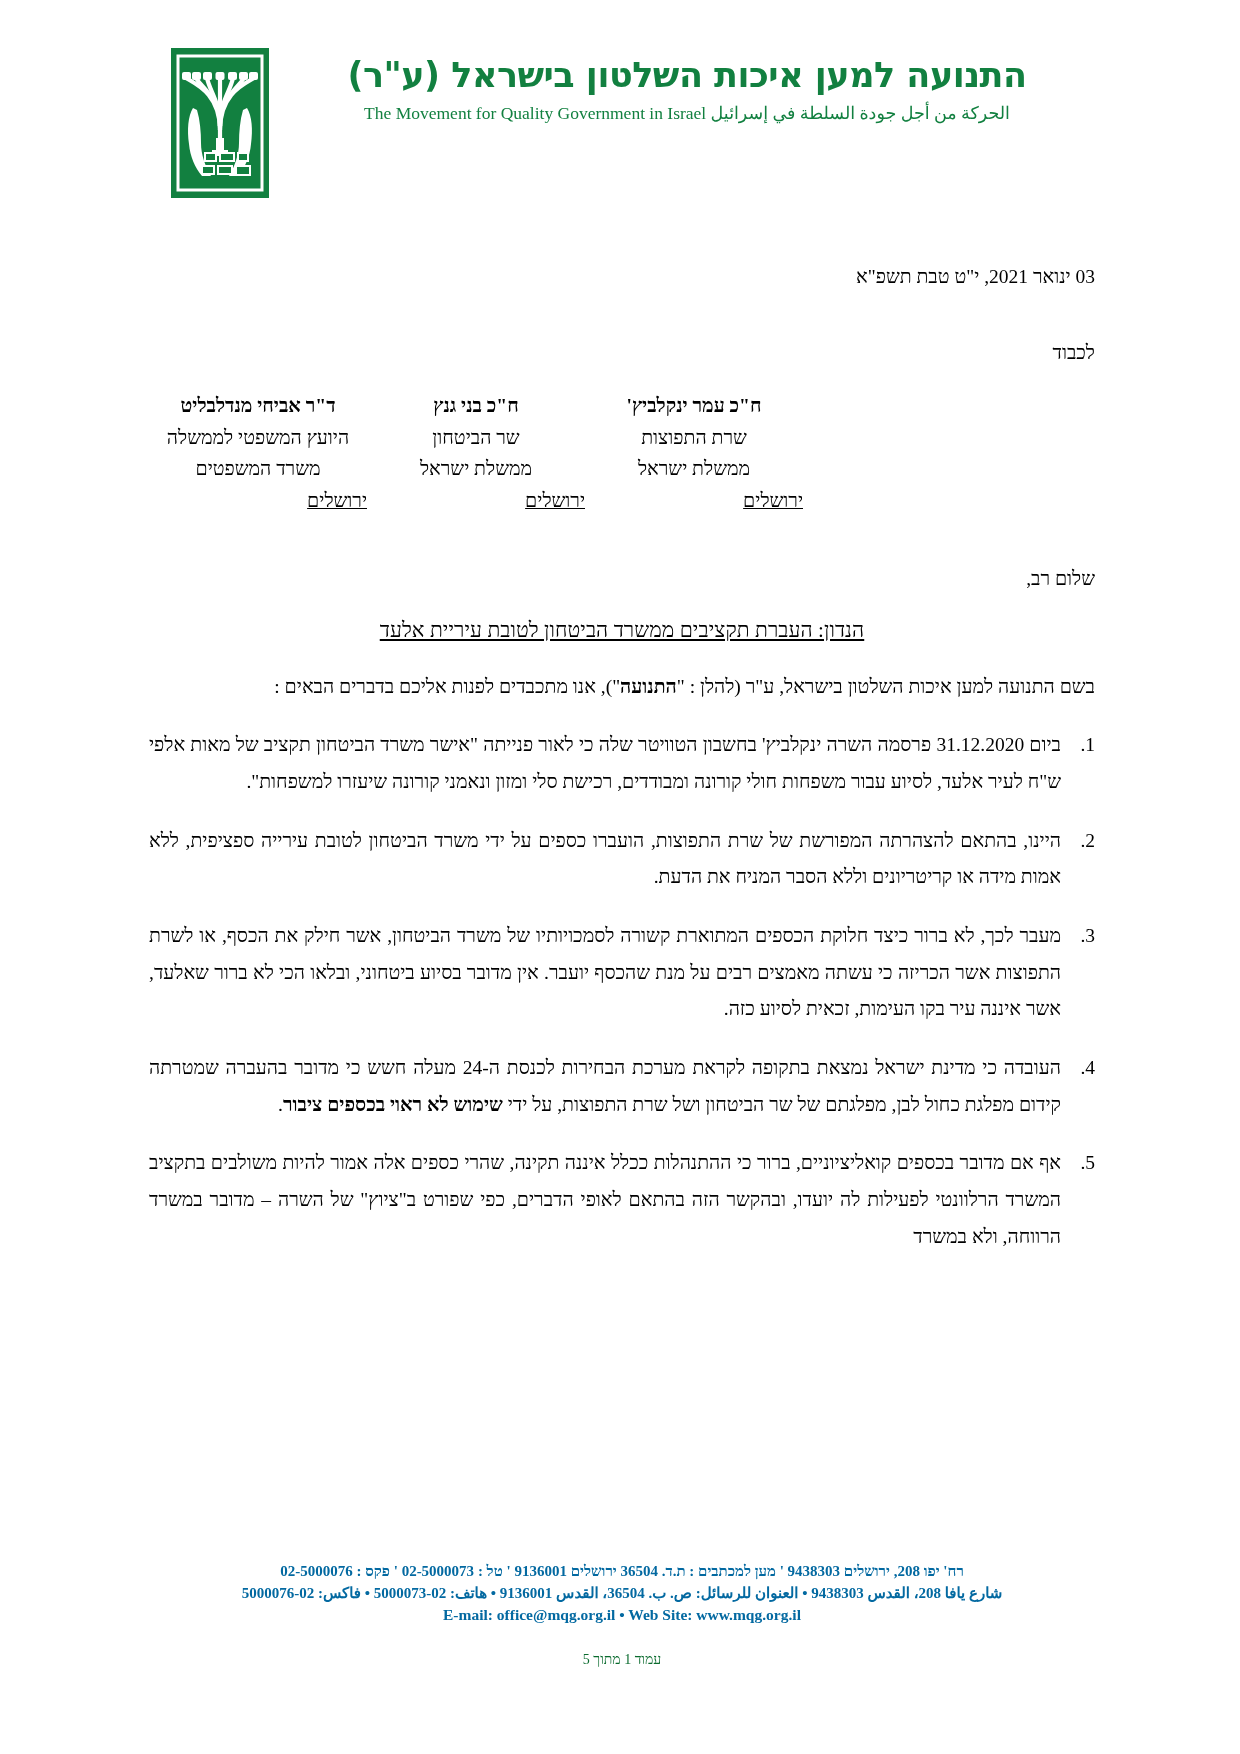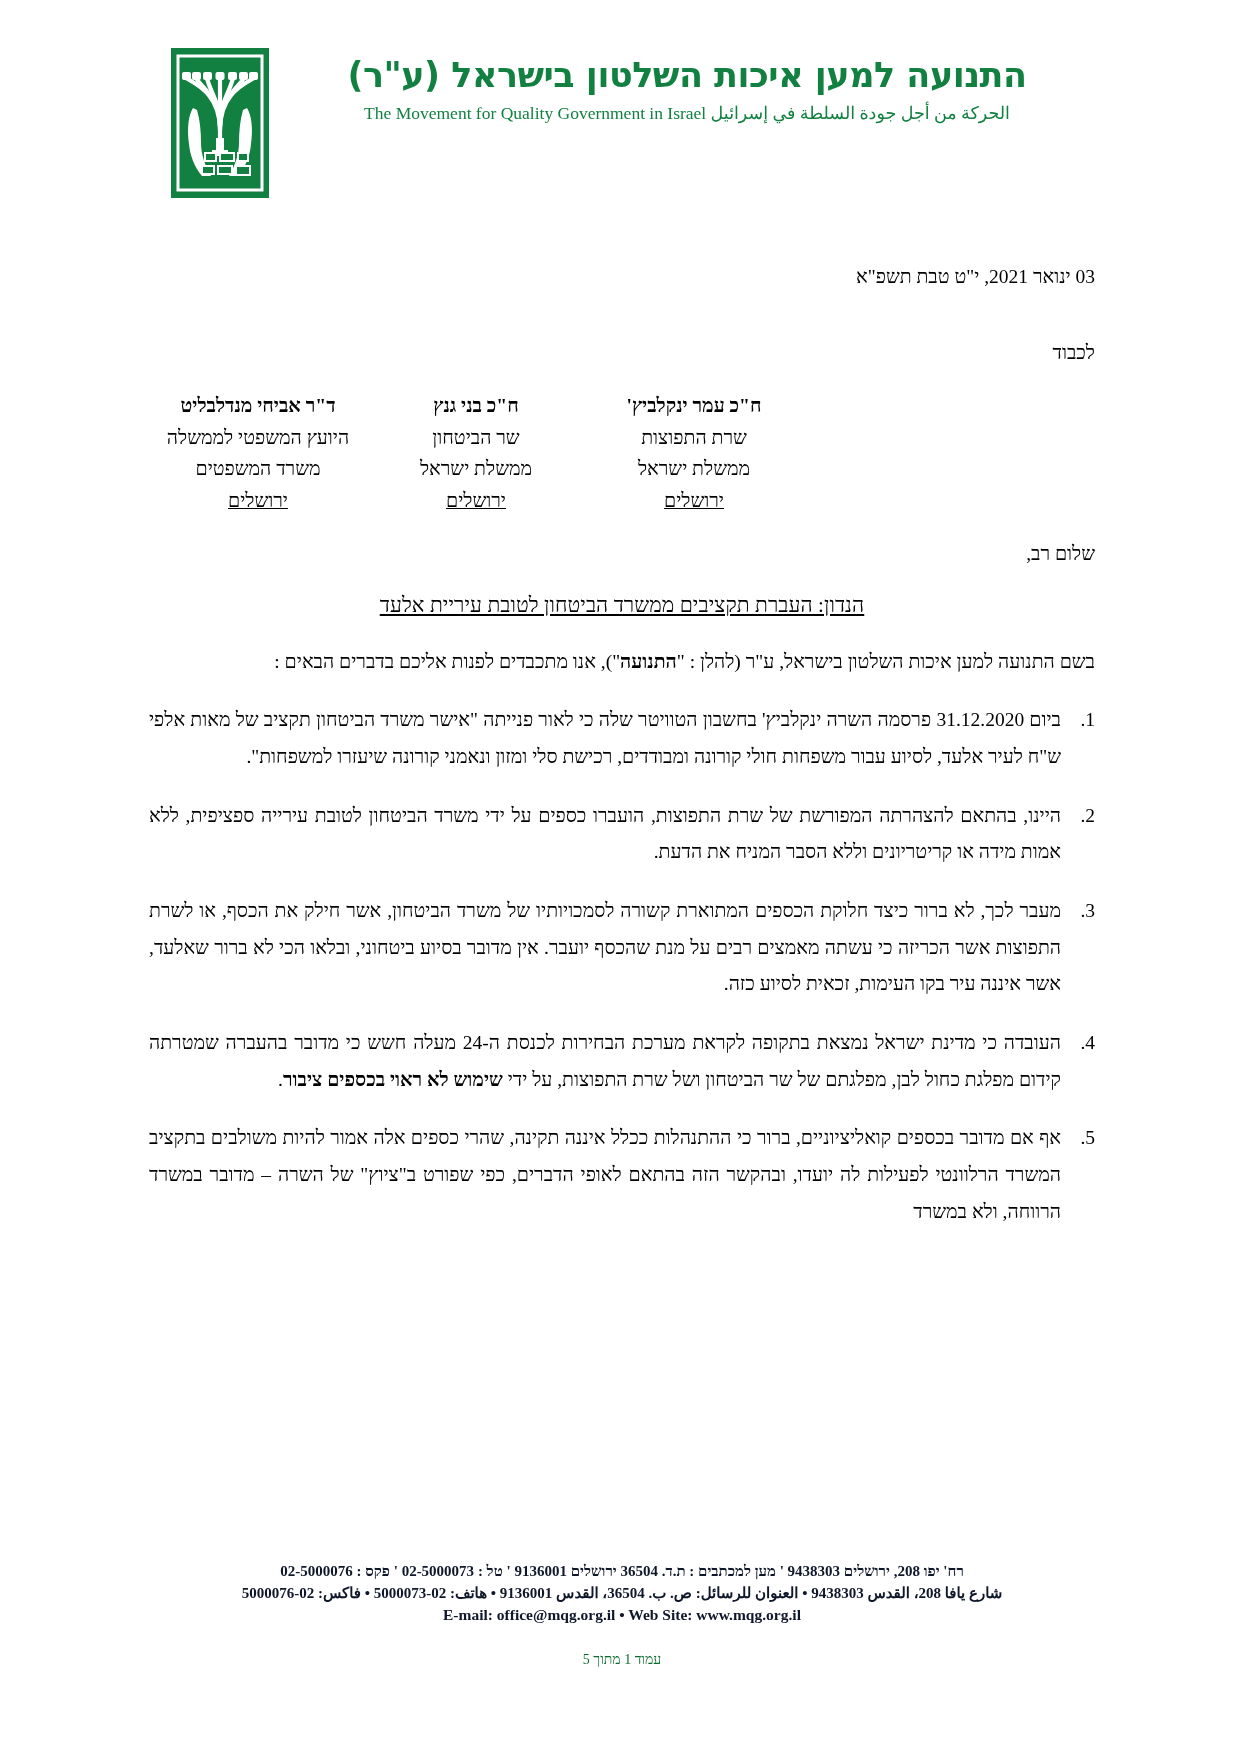--- a/index.html
+++ b/index.html
@@ -95,27 +95,27 @@
     width: 218px;
     text-align: center;
     direction: rtl;
     font-size: 19.5px;
     line-height: 1.62;
   }
   .addr-name {
     font-weight: bold;
     font-family: "Liberation Serif", serif;
   }
-  .addr-city { text-decoration: underline; }
+  .addr-city { text-decoration: underline; text-align: right; }
 
   .greeting {
     direction: rtl;
     text-align: right;
     font-size: 19.5px;
-    margin-top: 27px;
+    margin-top: 52px;
   }
 
   .subject {
     direction: rtl;
     text-align: center;
     font-size: 21px;
     font-weight: normal;
     text-decoration: underline;
     margin-top: 28px;
     letter-spacing: 0.1px;
@@ -159,21 +159,21 @@
   }
   ol.items b { font-weight: bold; }
 
   
   .footer {
     position: absolute;
     left: 0;
     right: 0;
     bottom: 128px;
     text-align: center;
-    color: #0f172a;
+    color: #0369a1;
     font-family: "Liberation Serif", serif;
     font-weight: bold;
     line-height: 1.42;
   }
   .f-heb { font-size: 15px; direction: rtl; }
   .f-ara { font-size: 15px; direction: rtl; }
   .f-eng { font-size: 15.5px; direction: ltr; }
   .f-mail { font-size: 15.5px; direction: ltr; }
 
   .pagenum {

